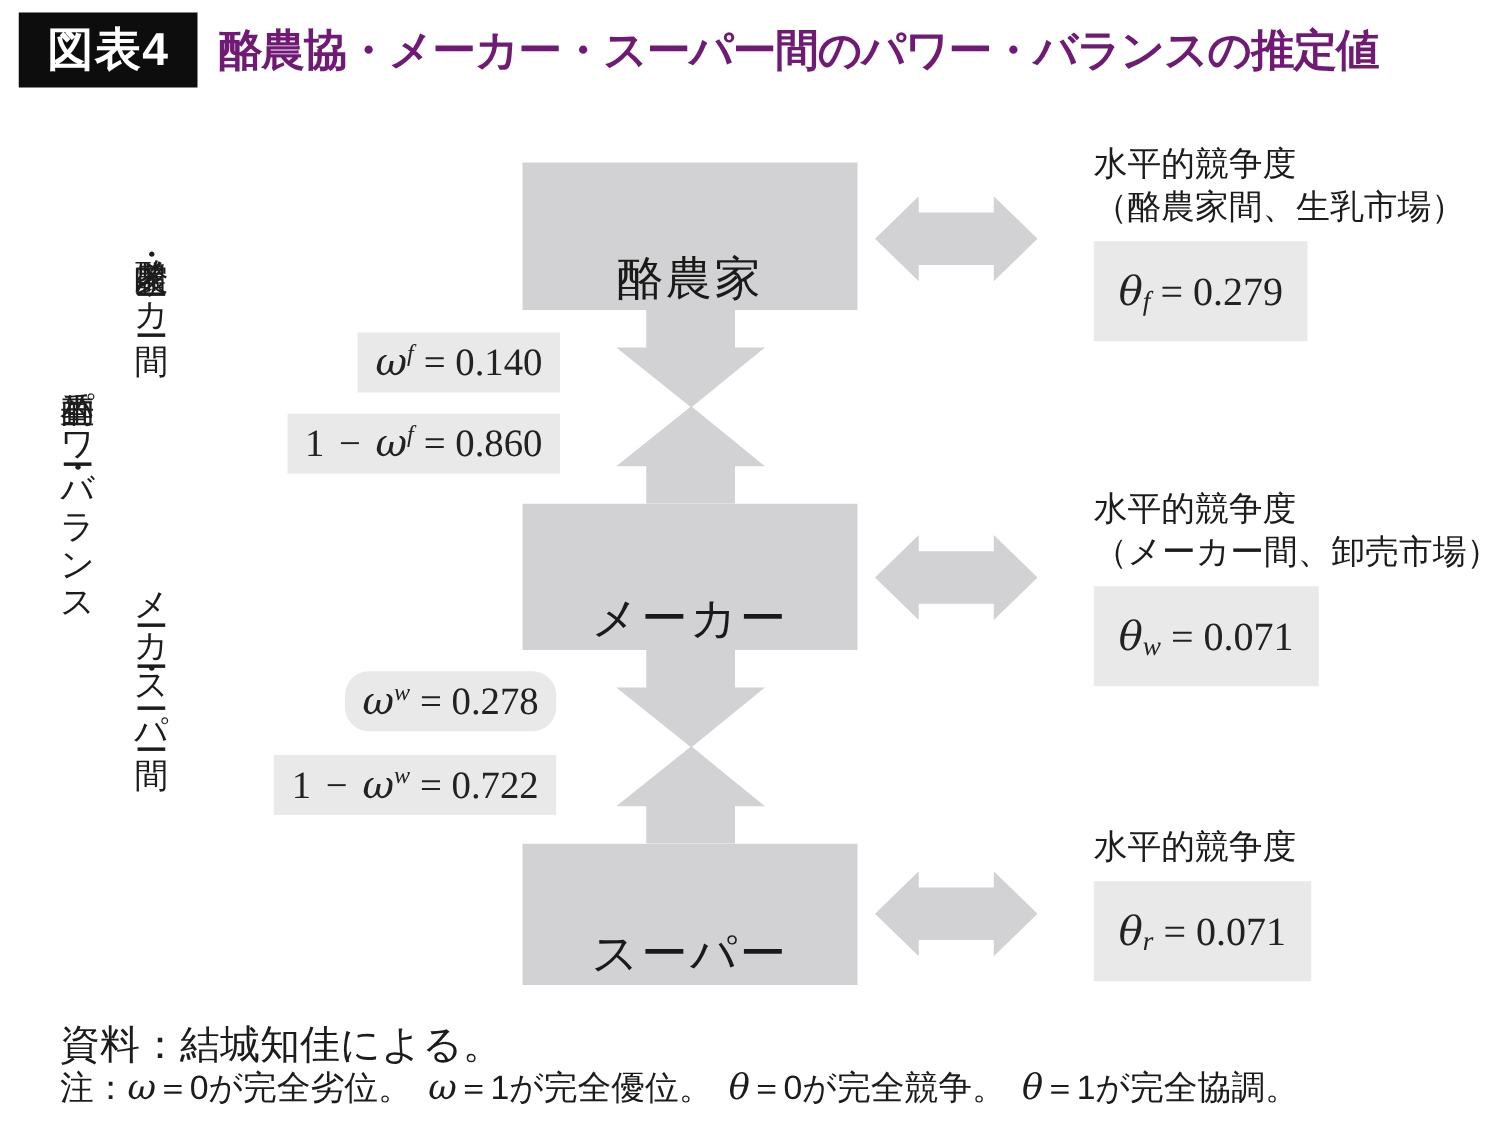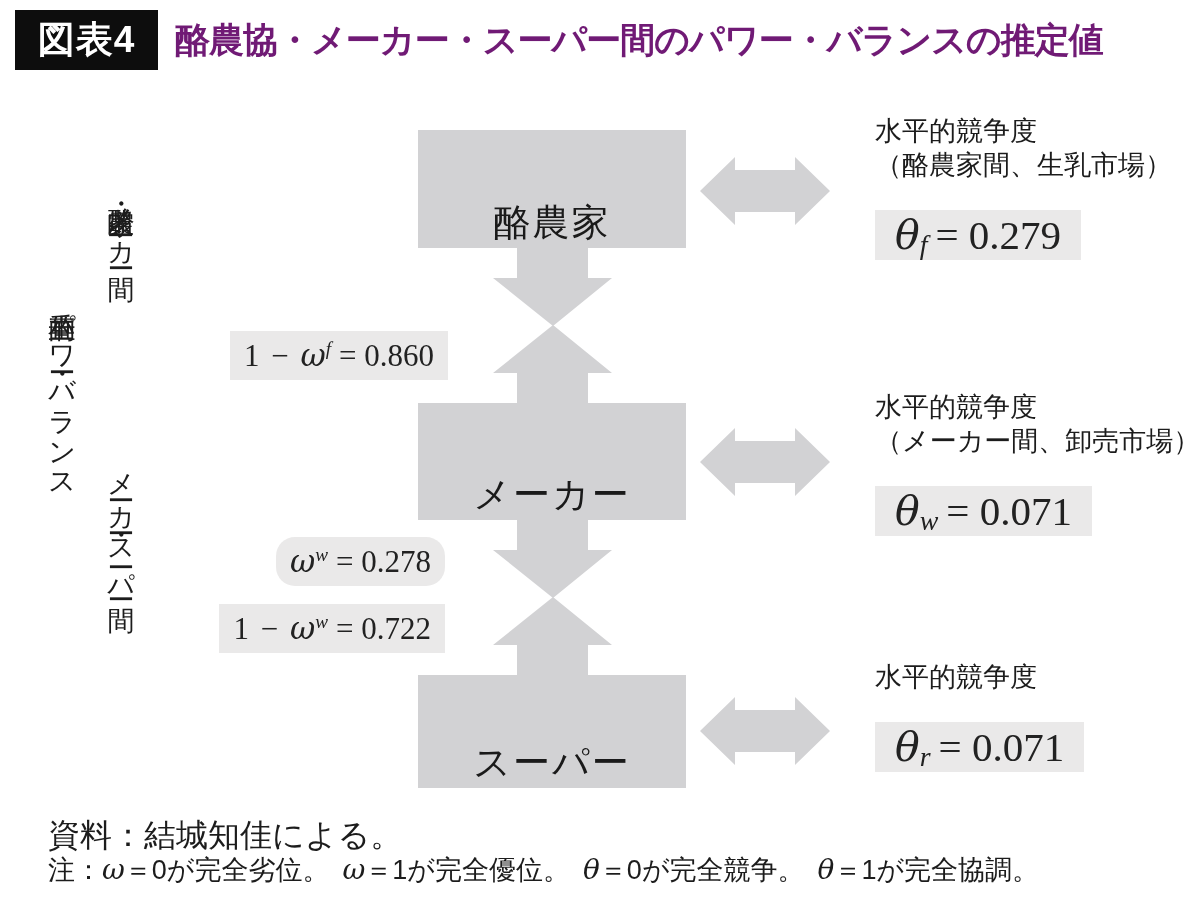--- a/index.html
+++ b/index.html
@@ -56,22 +56,22 @@
   .val{margin-left:8px;}
   .pfx{letter-spacing:2px;}
 
   
   .hblock{position:absolute;left:875px;width:350px;text-align:left;}
   .hb-1{top:114px;}
   .hb-2{top:390px;}
   .hb-3{top:660px;}
   .hb-line{font-size:27px;line-height:34px;color:#1c1c1c;white-space:nowrap;}
   .hb-value{
-    display:inline-block;margin-top:28px;background:#eae9e9;padding:1px 20px;white-space:nowrap;
-    font-family:"Liberation Serif","DejaVu Serif",serif;font-size:41px;color:#222222;
+    display:inline-block;margin-top:11px;background:#eae9e9;padding:21px 20px;white-space:nowrap;
+    font-family:"Liberation Serif","DejaVu Serif",serif;font-size:32px;color:#222222;
   }
   .hb-value sub{font-size:0.68em;font-style:italic;line-height:0;vertical-align:-0.18em;}
 
   
   .source{position:absolute;left:48px;top:814px;font-size:32px;color:#1c1c1c;}
   .note{position:absolute;left:48px;top:852px;font-size:27px;color:#1c1c1c;white-space:nowrap;}
   .note-seg{margin-right:13px;}
   .note .sym{font-size:28px;}
 </style>
 </head>
@@ -110,20 +110,23 @@
   <svg class="arrow-svg ha-1" width="130" height="68" viewBox="0 0 130 68">
     <polygon points="0,34 35,0 35,13 95,13 95,0 130,34 95,68 95,55 35,55 35,68" fill="#d2d2d4"></polygon>
   </svg>
   <svg class="arrow-svg ha-2" width="130" height="68" viewBox="0 0 130 68">
     <polygon points="0,34 35,0 35,13 95,13 95,0 130,34 95,68 95,55 35,55 35,68" fill="#d2d2d4"></polygon>
   </svg>
   <svg class="arrow-svg ha-3" width="130" height="68" viewBox="0 0 130 68">
     <polygon points="0,34 35,0 35,13 95,13 95,0 130,34 95,68 95,55 35,55 35,68" fill="#d2d2d4"></polygon>
   </svg>
 
+  <div class="plabel p-1">
+    <span class="pfx"></span><i class="sym">ω</i><sup>f</sup><span class="val">= 0.140</span>
+  </div>
   <div class="plabel p-2">
     <span class="pfx">1 − </span><i class="sym">ω</i><sup>f</sup><span class="val">= 0.860</span>
   </div>
   <div class="plabel p-3">
     <span class="pfx"></span><i class="sym">ω</i><sup>w</sup><span class="val">= 0.278</span>
   </div>
   <div class="plabel p-4">
     <span class="pfx">1 − </span><i class="sym">ω</i><sup>w</sup><span class="val">= 0.722</span>
   </div>
 

